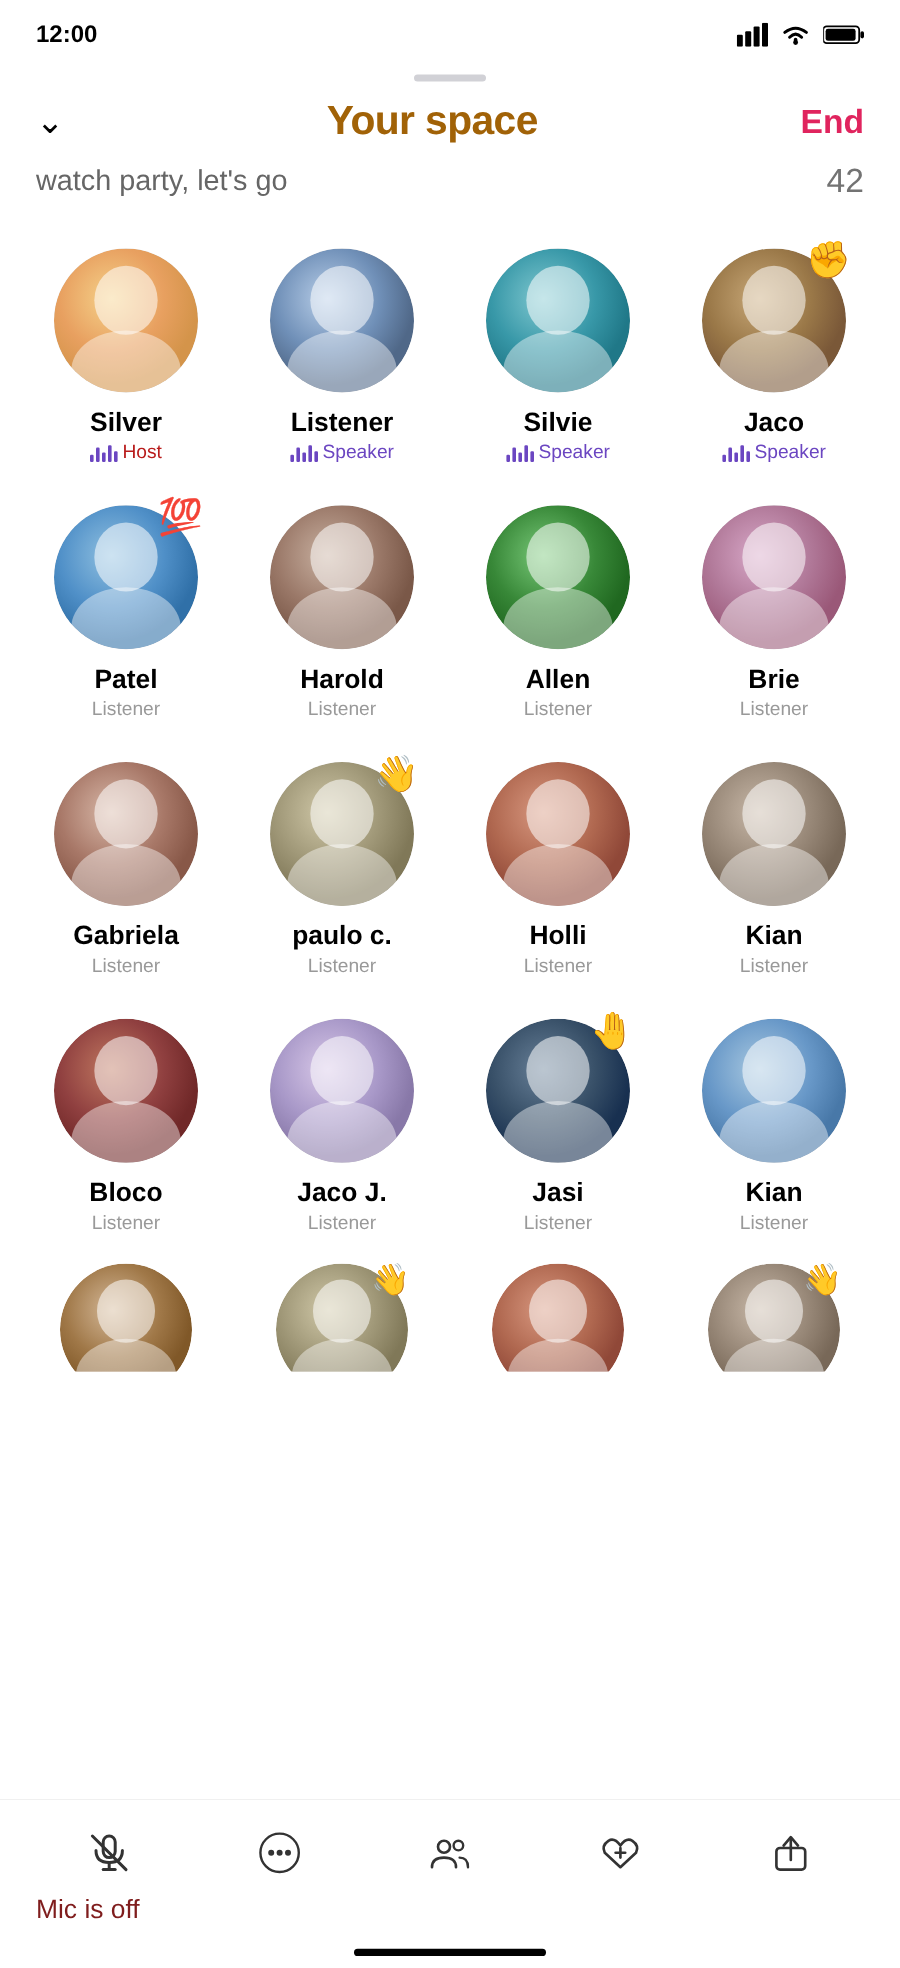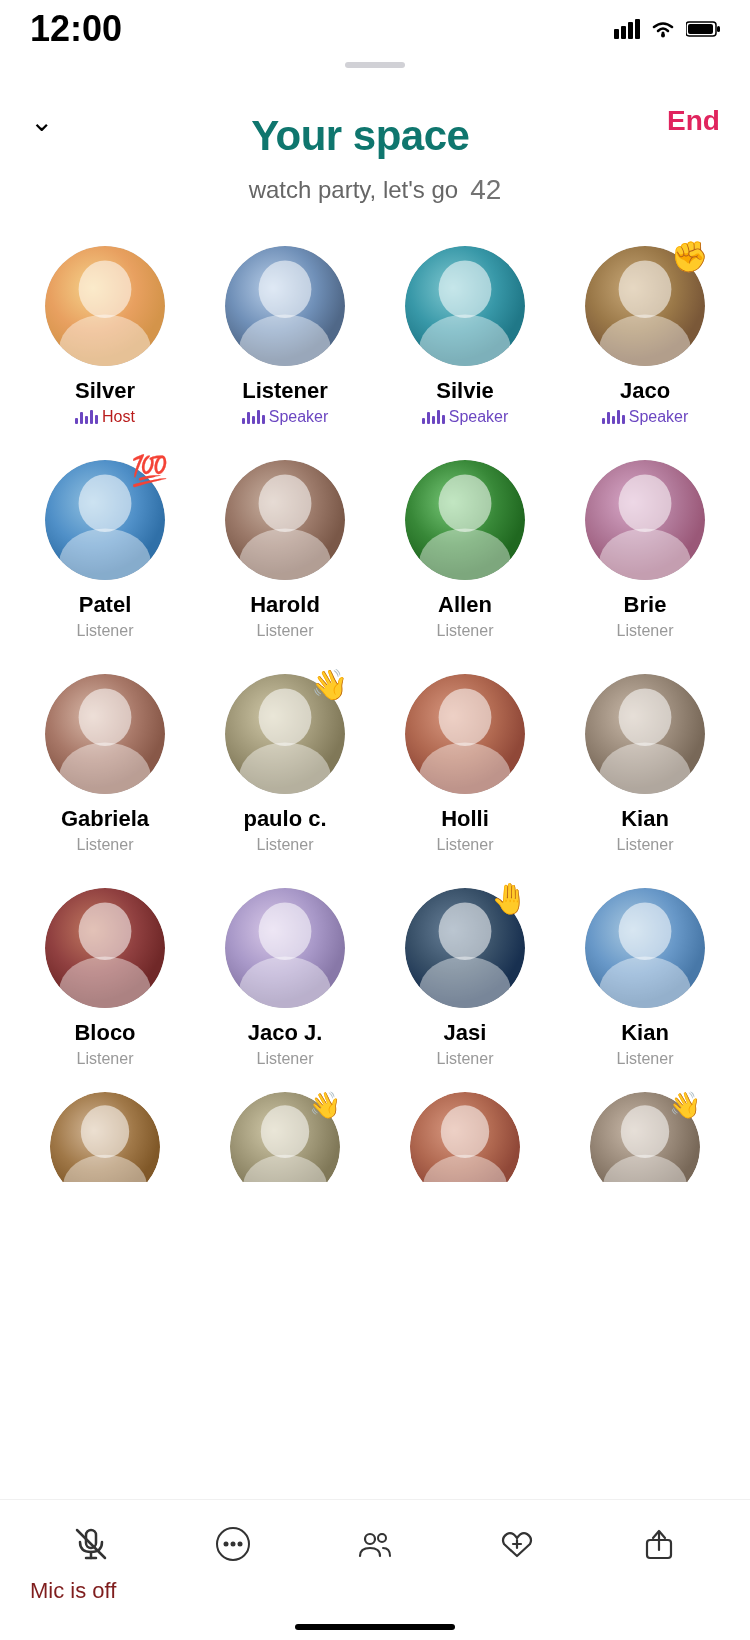--- a/index.html
+++ b/index.html
@@ -14,21 +14,21 @@
 
     
     .status-bar {
       display: flex;
       justify-content: space-between;
       align-items: center;
       padding: 14px 30px 10px 30px;
       height: 54px;
     }
     .status-time {
-      font-size: 36px;
+      font-size: 20px;
       font-weight: 700;
       color: #000;
     }
     .status-icons {
       display: flex;
       align-items: center;
       gap: 10px;
     }
 
     
@@ -50,38 +50,37 @@
       align-items: center;
       justify-content: space-between;
       padding: 10px 30px 4px;
     }
     .chevron-icon {
       font-size: 26px;
       color: #000;
       cursor: pointer;
     }
     .header-title {
-      font-size: 42px;
+      font-size: 34px;
       font-weight: 800;
-      color: #0f766e;
+      color: #a16207;
       letter-spacing: -0.5px;
-      margin-top: 30px;
     }
     .end-button {
       font-size: 28px;
       font-weight: 600;
       color: #e0245e;
       cursor: pointer;
     }
 
     
     .subtitle-row {
       display: flex;
       align-items: center;
-      justify-content: center;
+      justify-content: space-between;
       gap: 12px;
       padding: 10px 30px 20px;
     }
     .subtitle-text {
       font-size: 24px;
       color: #666;
     }
     .listener-count {
       font-size: 28px;
       font-weight: 400;

